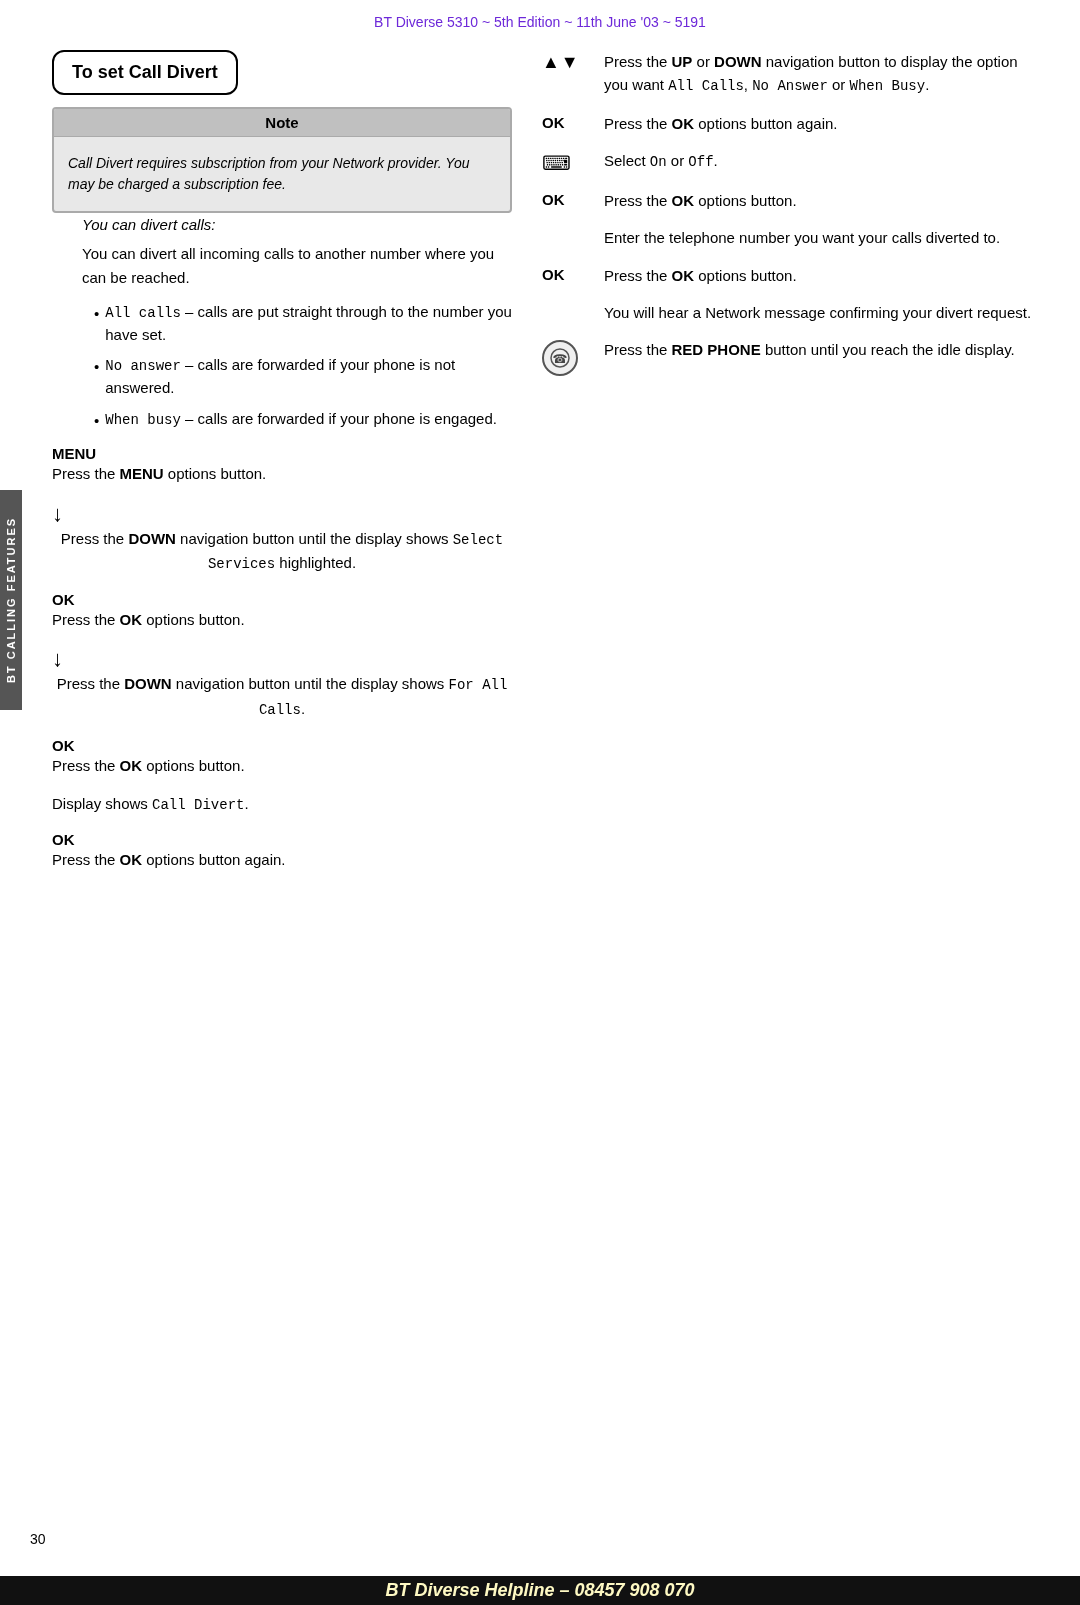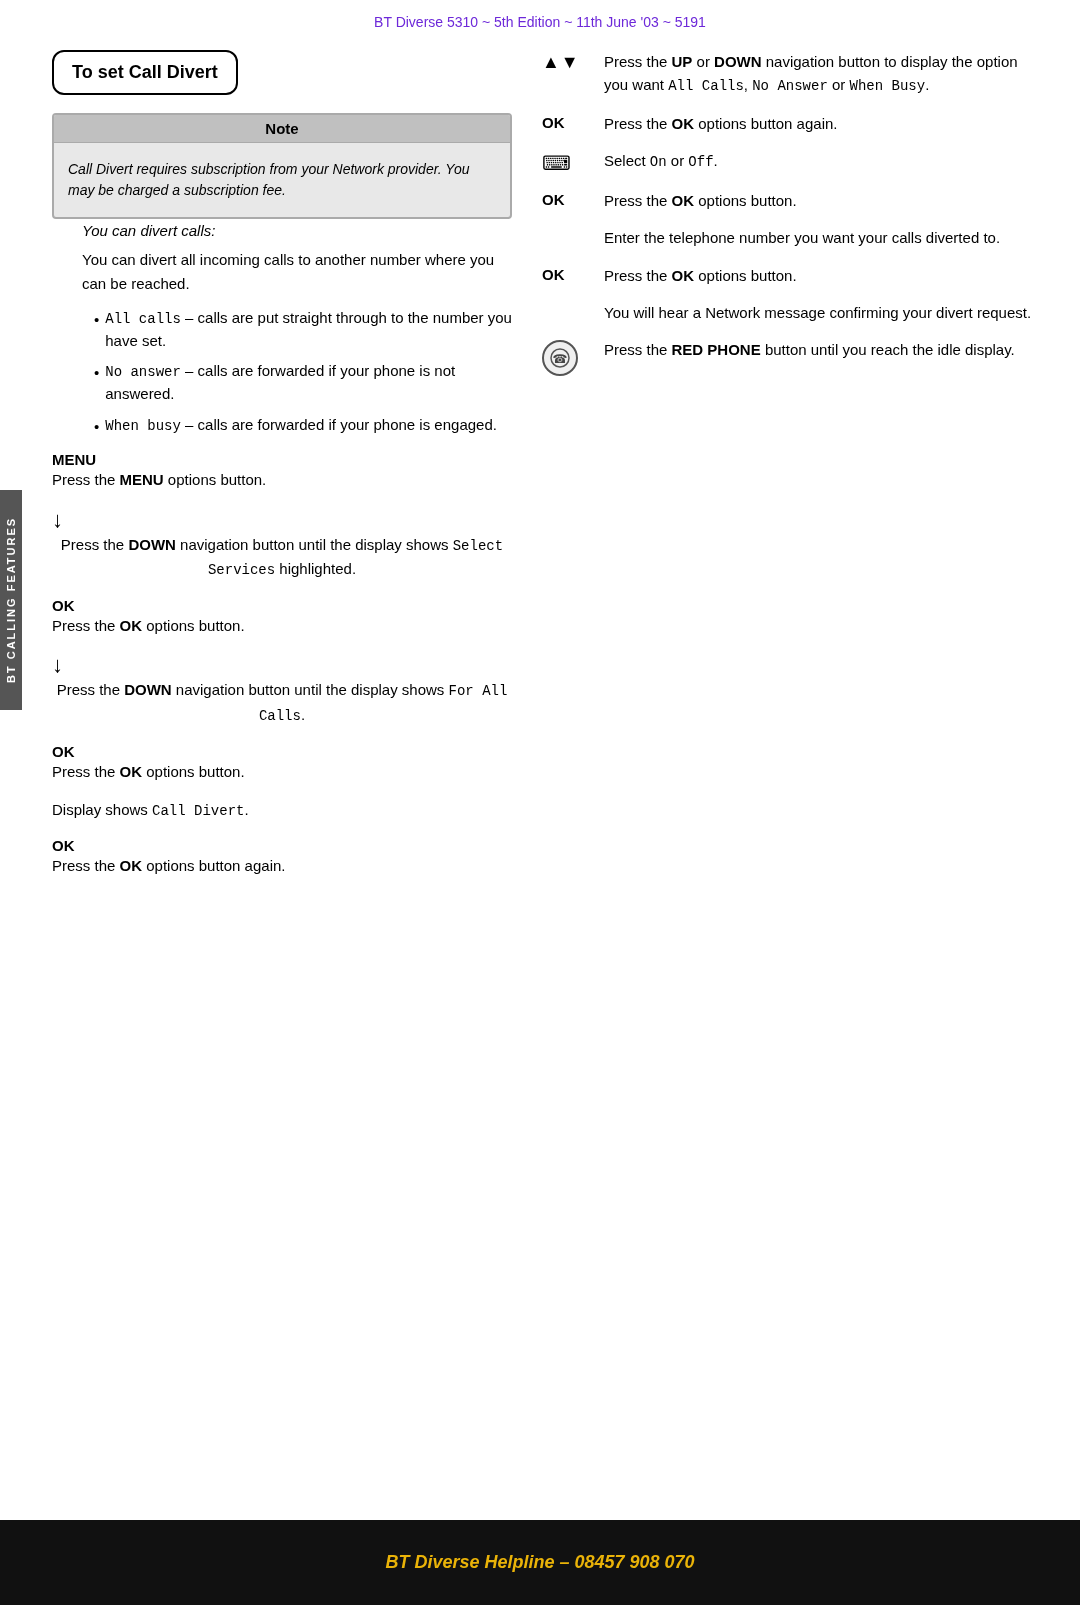--- a/index.html
+++ b/index.html
@@ -54,21 +54,21 @@
       padding-left: 10px;
     }
     
     .title-box {
       border: 2.5px solid #000;
       border-radius: 12px;
       padding: 10px 18px;
       font-size: 18px;
       font-weight: bold;
       display: inline-block;
-      margin-bottom: 18px;
+      margin-bottom: 12px;
       background: #fff;
     }
     
     .note-box {
       border: 2px solid #aaa;
       border-radius: 4px;
       background: #e8e8e8;
       overflow: hidden;
     }
     .note-box-header {
@@ -170,26 +170,26 @@
       padding-top: 2px;
     }
     .right-text {
       font-size: 15px;
       line-height: 1.55;
       flex: 1;
     }
     
     .footer-bar {
       background: #111;
-      color: #eab308;
+      color: #fef9c3;
       text-align: center;
       font-style: italic;
       font-weight: bold;
       font-size: 18px;
-      padding: 32px 0;
+      padding: 4px 0;
       position: absolute;
       bottom: 0;
       left: 0;
       right: 0;
     }
     .page-number {
       position: absolute;
       bottom: 58px;
       left: 30px;
       font-size: 14px;

